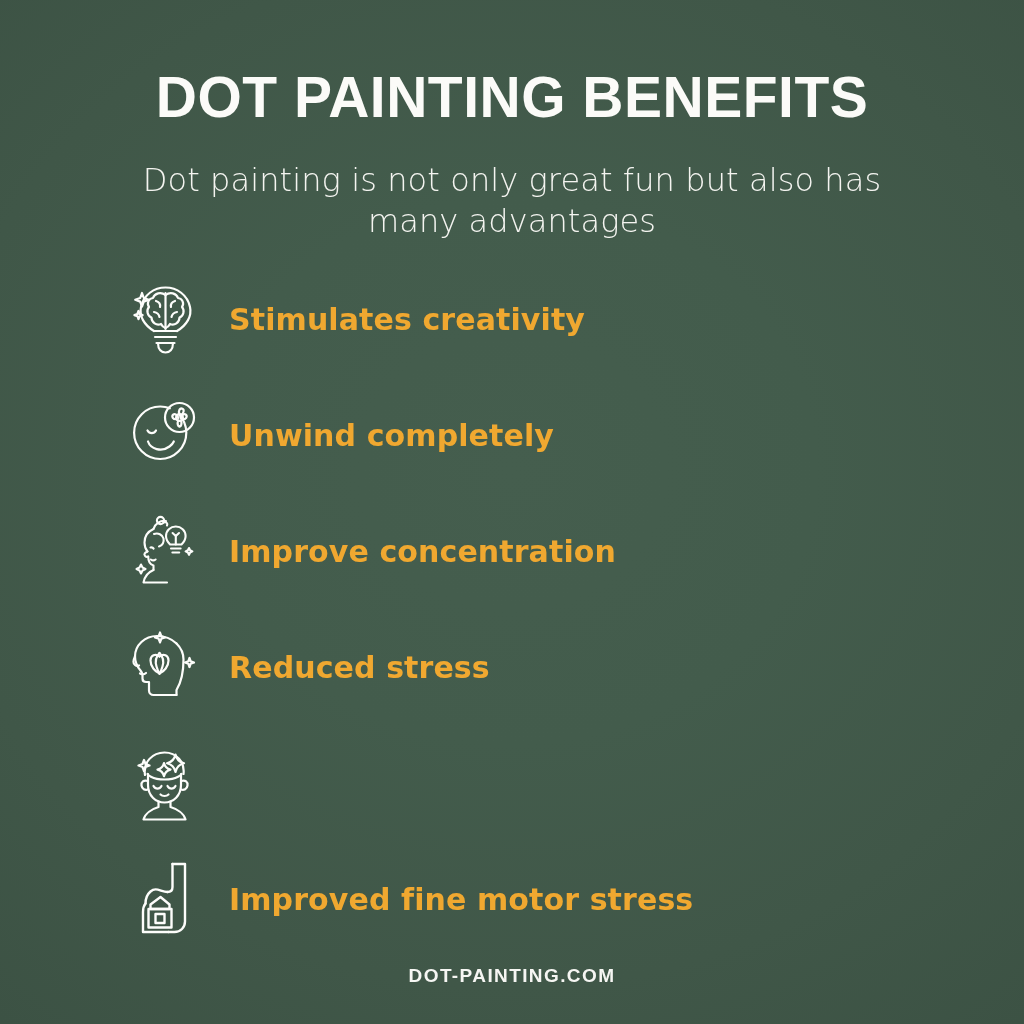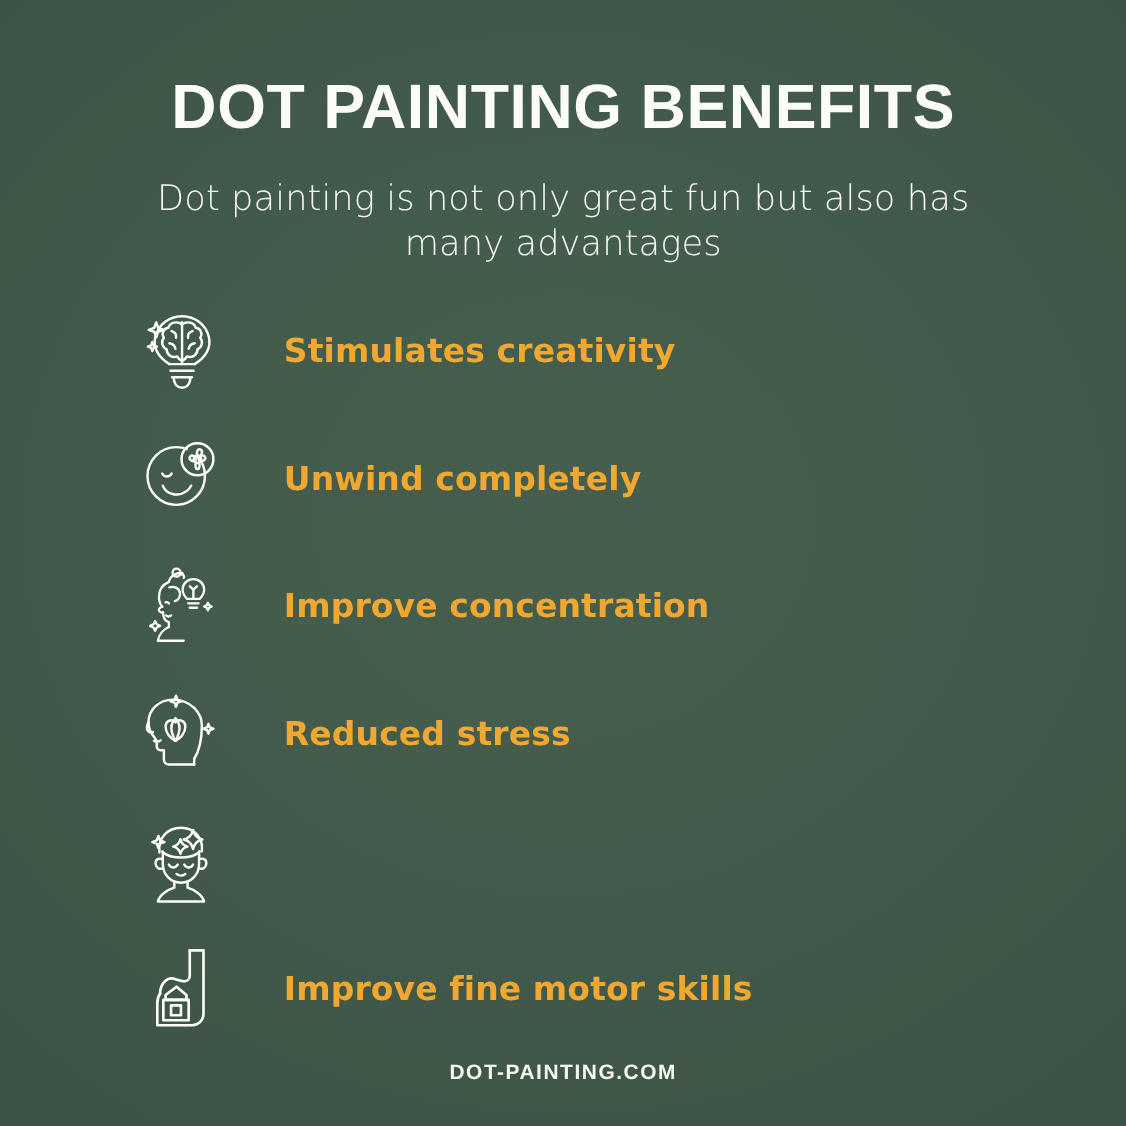--- a/index.html
+++ b/index.html
@@ -80,21 +80,20 @@
   .benefit-icon svg {
     display: block;
   }
   .benefit-label {
     font-size: 30px;
     font-weight: 700;
     color: #f0a830;
     letter-spacing: 0.1px;
     font-family: "DejaVu Sans", sans-serif;
     white-space: nowrap;
-    margin-left: 29px;
   }
 
   
   .footer {
     position: absolute;
     bottom: 37px;
     left: 0;
     width: 1024px;
     text-align: center;
     font-size: 19px;
@@ -253,20 +252,20 @@
           <path d="M38.5 7 L38.5 30 C38.5 33 36.5 35 33.5 35"></path>
           <path d="M33.5 35 C27 35 22 29.5 16.5 34.5 C12.5 38 11.5 42 11.5 46.5"></path>
 
           <path d="M11.5 46.5 C9.5 49 9 52 9 55 L9 75 L34.5 75"></path>
 
           <path d="M16.5 47.5 L26.5 40 L35.5 47.5 L35.5 52 L16.5 52 Z"></path>
           <path d="M14.5 52 L37.5 52 L37.5 70.5 L14.5 70.5 Z"></path>
           <rect x="21.5" y="57" width="9" height="9"></rect>
         </svg>
       </span>
-      <span class="benefit-label">Improve fine motor skills</span>
+      <span class="benefit-label">Improved fine motor stress</span>
     </div>
 
   </div>
 
   <div class="footer">DOT-PAINTING.COM</div>
 
 </div>
 
 </body></html>

